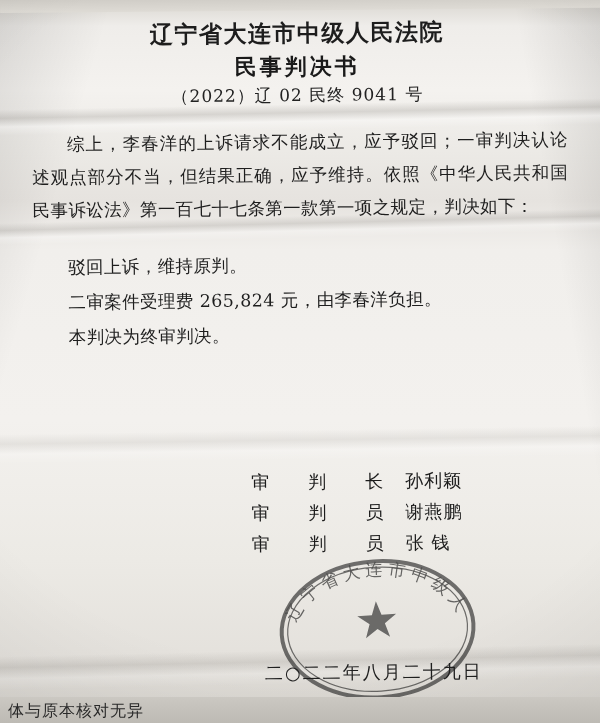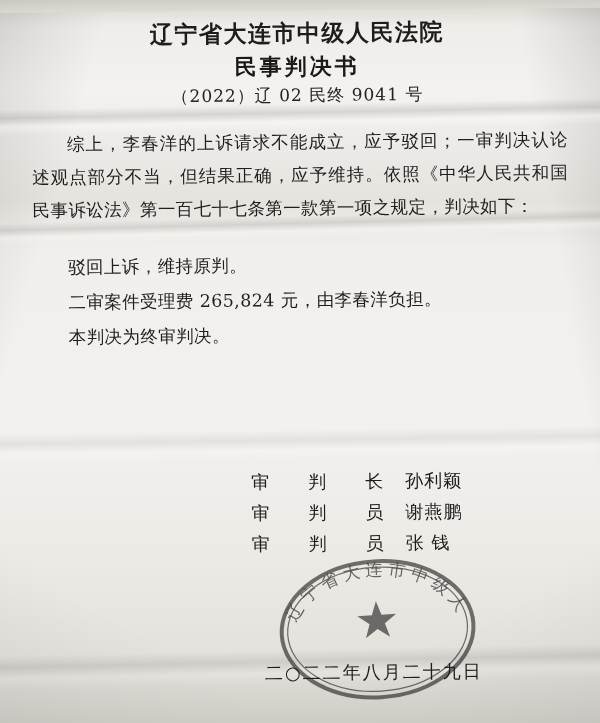--- a/index.html
+++ b/index.html
@@ -275,13 +275,17 @@
       </defs>
       <text font-family="DejaVu Serif, serif" font-size="17" fill="#2a2a2a" fill-opacity="0.85" letter-spacing="5">
         <textPath href="#sealArc" startOffset="7%">辽宁省大连市中级人民法院</textPath>
       </text>
     </svg>
 
   </div>
 
   <div class="vig"></div>
 
+  <div class="bottom-clip">
+    <div class="bottom-strip"></div>
+    <div class="bottom-text">体与原本核对无异</div>
+  </div>
 </div>
 
 </body></html>

